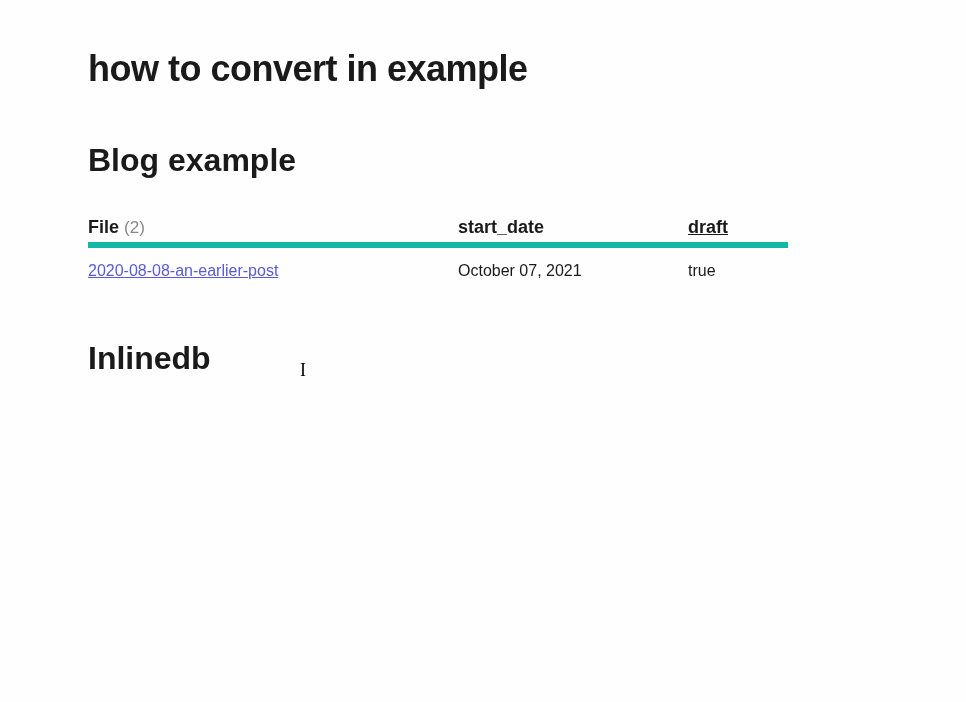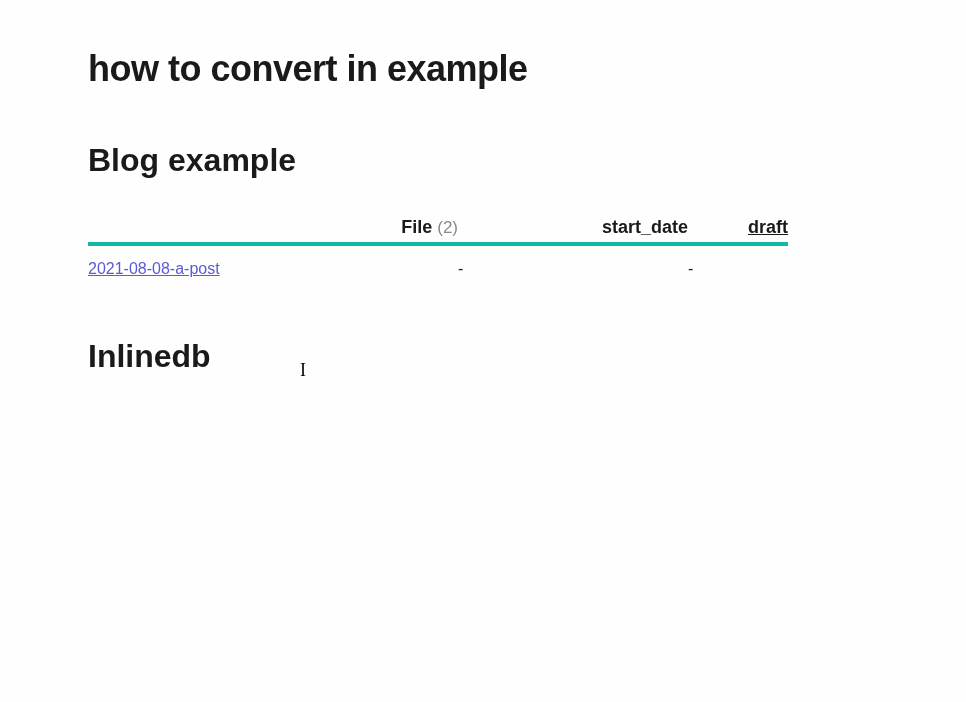--- a/index.html
+++ b/index.html
@@ -27,25 +27,25 @@
       margin-bottom: 38px;
     }
     .table-wrapper {
       margin-bottom: 56px;
     }
     table {
       width: 700px;
       border-collapse: collapse;
     }
     thead th {
-      text-align: right;
+      text-align: left;
       font-size: 18px;
       font-weight: 700;
       padding-bottom: 4px;
-      border-bottom: 4px solid #14b8a6;
+      border-bottom: 6px solid #14b8a6;
     }
     thead th .count {
       font-weight: 400;
       color: #888;
       font-size: 17px;
     }
     tbody td {
       padding-top: 12px;
       padding-bottom: 4px;
       font-size: 16px;
@@ -85,23 +85,23 @@
         <th class="col-file">
           <span>File</span>
           <span class="count">(2)</span>
         </th>
         <th class="col-start">start_date</th>
         <th class="col-draft">draft</th>
       </tr>
     </thead>
     <tbody>
       <tr>
-        <td><a href="#" class="file-link">2021-08-08-a-post</a></td>
-        <td>-</td>
-        <td>-</td>
+        <td><a href="#" class="file-link">2020-08-08-an-earlier-post</a></td>
+        <td>October 07, 2021</td>
+        <td>true</td>
       </tr>
     </tbody>
   </table>
 </div>
 
 <h2 class="section-heading">Inlinedb</h2>
 
 <span class="cursor-ibeam">I</span>
 
 </body></html>

